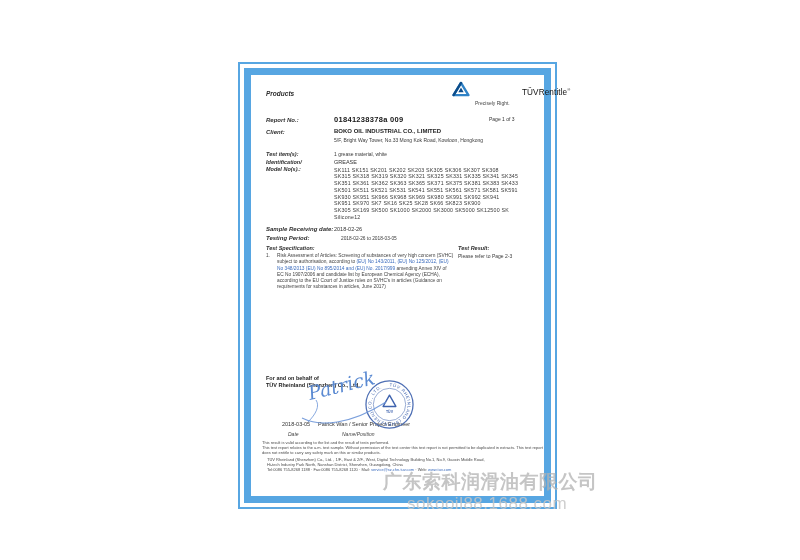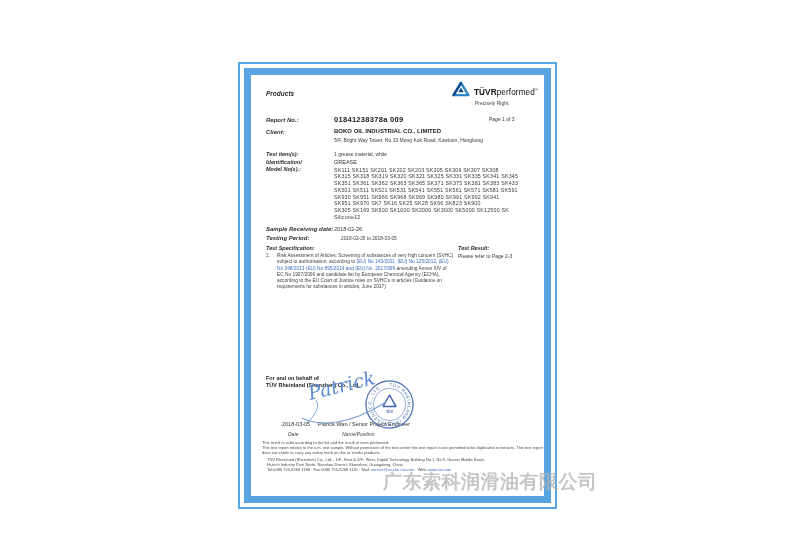--- a/index.html
+++ b/index.html
@@ -16,21 +16,21 @@
   .abs { position:absolute; white-space:nowrap; color:#353535; }
   .lbl { font-weight:bold; font-style:italic; font-size:6px; color:#2e2e2e; }
   .val-bold { font-weight:bold; font-size:6px; color:#1c1c1c; }
   .small { font-size:5px; color:#3a3a3a; }
   .tiny { font-size:4px; color:#4a4a4a; }
 
   
   .logo { position:absolute; left:452px; top:81px; display:flex; align-items:flex-start; }
   .logo-txt { margin-left:4px; }
   .brand { font-size:8.2px; color:#111; letter-spacing:0.1px; }
-  .brand b { font-weight:bold; }
+  .brand b { font-weight:normal;margin-left:48px; }
   .brand sup { font-size:4px; }
   .tagline { font-size:5px; color:#444; margin-top:1px; margin-left:1px; }
 
   
   .model-line { font-size:5.3px; line-height:6.8px; color:#3a3a3a; letter-spacing:0.2px; }
 
   
   .spec { position:absolute; left:277px; top:253px; width:177px; font-size:4.8px;
           line-height:6.3px; color:#3f3f3f; white-space:normal; }
   .spec .ref { color:#3a6bbd; }
@@ -63,21 +63,21 @@
 
   <div class="logo">
     <span>
       <svg width="18" height="16" viewBox="0 0 34 30">
         <path d="M17 3.5 L31 26.5 L3 26.5 Z" fill="none" stroke="#2f82c6" stroke-width="4.5" stroke-linejoin="round"></path>
         <path d="M3 26.5 L17 3.5" fill="none" stroke="#0c4c8a" stroke-width="4.5" stroke-linecap="round"></path>
         <path d="M17 12 L22 21 L12 21 Z" fill="#0c4c8a"></path>
       </svg>
     </span>
     <span class="logo-txt">
-      <span class="brand"><b>TÜVR</b><span>performed</span><sup>®</sup></span>
+      <span class="brand"><b>TÜVR</b><span>entitle</span><sup>®</sup></span>
       <div class="tagline">Precisely Right.</div>
     </span>
   </div>
 
   <div class="abs lbl" style="left:266px; top:117px;">Report No.:</div>
   <div class="abs" style="left:334px; top:115px; font-size:7.5px; font-weight:bold; color:#161616; letter-spacing:0.3px;">01841238378a 009</div>
   <div class="abs" style="left:489px; top:116px; font-size:5px; color:#333;">Page 1 of 3</div>
 
   <div class="abs lbl" style="left:266px; top:129px;">Client:</div>
   <div class="abs val-bold" style="left:334px; top:128px;">BOKO OIL INDUSTRIAL CO., LIMITED</div>
@@ -154,14 +154,15 @@
   <div class="abs tiny" style="left:267px; top:466.5px;">
     <span>Tel:0086 755-8268 1188 ·</span>
     <span>Fax:0086 755-8268 1120 ·</span>
     <span>Mail:</span>
     <span class="link">service@sz.chn.tuv.com</span>
     <span>· Web:</span>
     <span class="link">www.tuv.com</span>
   </div>
 
   <div class="wm1">广东索科润滑油有限公司</div>
+  <div class="wm2">sokooil88.1688.com</div>
 
 </div>
 
 </body></html>

